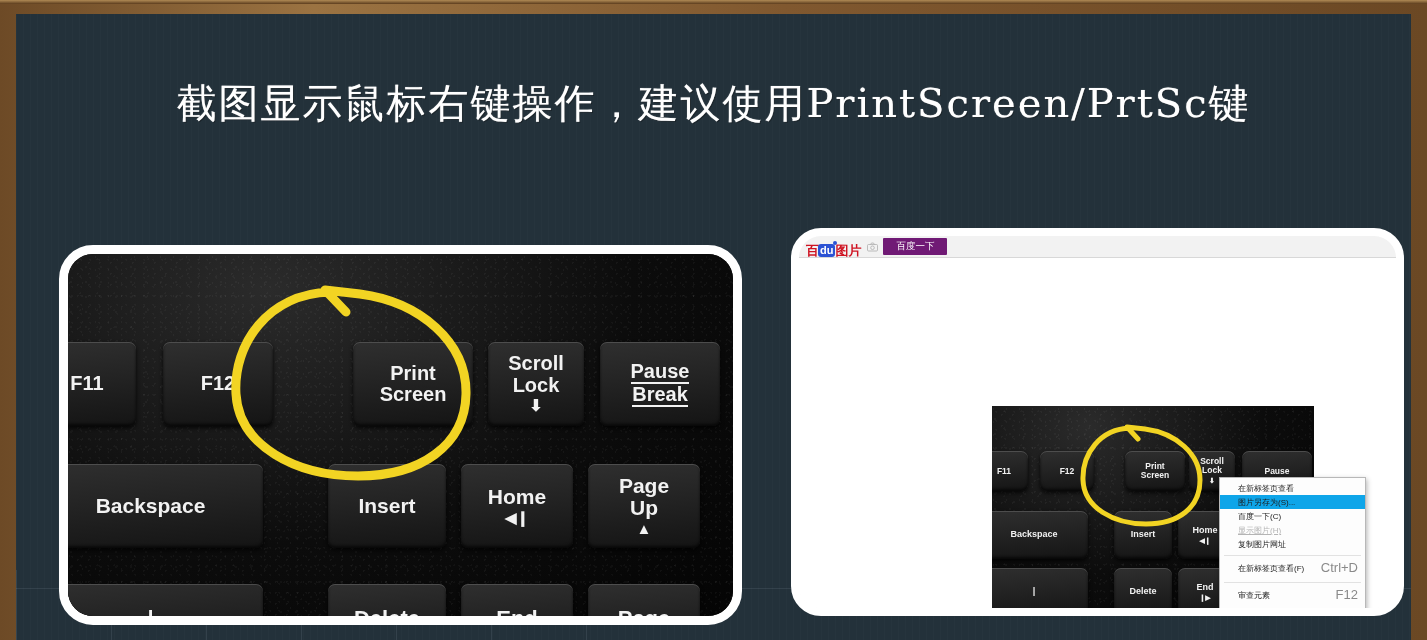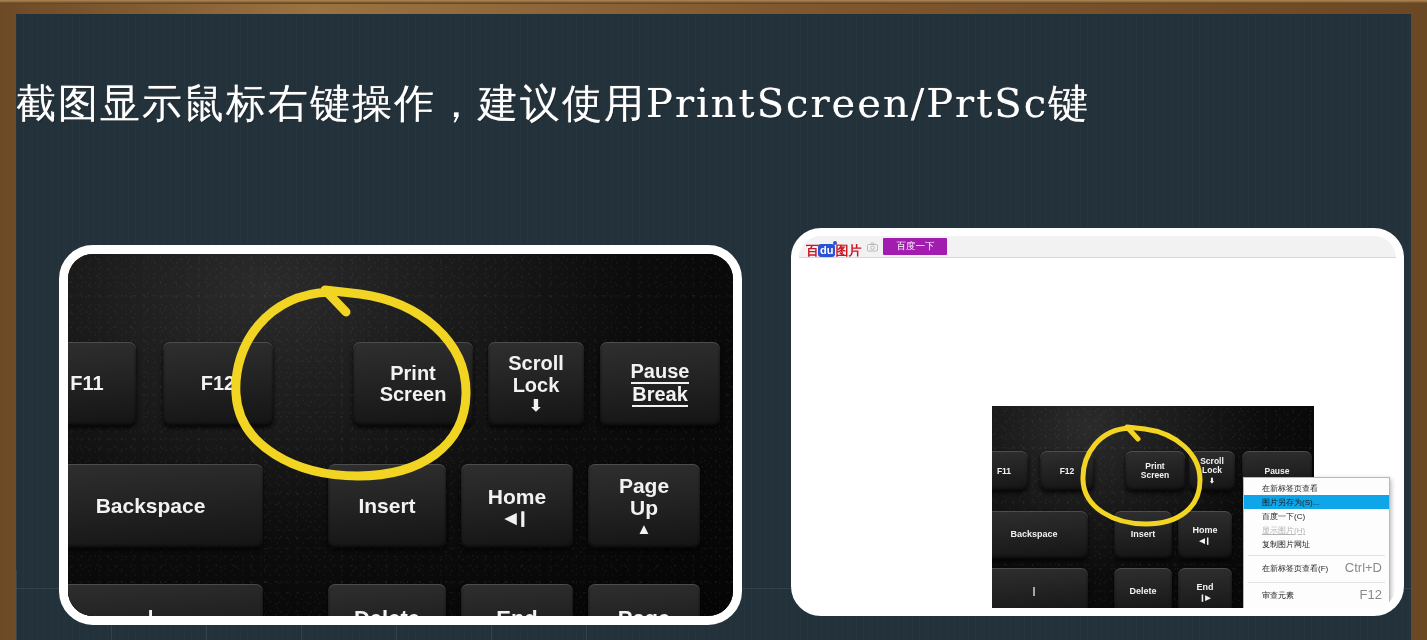--- a/index.html
+++ b/index.html
@@ -44,21 +44,21 @@
     position:absolute; left:0; bottom:0; width:100%; height:70px;
     pointer-events:none;
   }
   #grid-lines i{
     position:absolute; background:rgba(160,180,190,0.13);
   }
 
   
   #title{
     position:absolute; left:0; top:62px; width:100%;
-    text-align:left;
+    text-align:center;
     font-family:"DejaVu Serif", serif;
     font-size:40px;
     letter-spacing:2px;
     color:#ffffff;
     text-shadow:0 0 1px rgba(255,255,255,.6), 1px 1px 0 rgba(0,0,0,.35);
     white-space:nowrap;
   }
 
   
   #left-photo{
@@ -151,21 +151,21 @@
     display:flex; align-items:center;
     padding:0 5px;
     font-size:10px; color:#222;
   }
   #cam-icon{
     width:22px; display:flex; align-items:center; justify-content:center;
     opacity:.55;
   }
   #search-btn{
     margin-right:7px;
-    background:#a21caf;
+    background:#701a75;
     color:#fff;
     font-size:9.5px;
     padding:2px 13px;
     border-radius:1px;
     white-space:nowrap;
   }
   #page-body{ position:absolute; left:0; top:22px; right:0; bottom:0; background:#fff; }
 
   
   #small-photo{
@@ -179,21 +179,20 @@
     position:absolute;
     left:420px; top:219px;
     width:147px;
     background:#fdfdfd;
     border:1px solid #b8b8b8;
     box-shadow:1px 2px 5px rgba(0,0,0,.3);
     font-size:8px;
     color:#1b1b1b;
     padding:3px 0 3px 0;
     z-index:40;
-    margin-left:24px;
   }
   .mi{
     display:flex; align-items:center; justify-content:space-between;
     padding:2.5px 7px 2.5px 18px;
     white-space:nowrap;
     line-height:1.15;
   }
   .mi.sel{ background:#0ea5e9; }
   .mi.dis{ color:#b4b4b4;text-decoration:underline; }
   .mi .sc{ color:#8a8a8a; padding-left:10px; font-size:13px; }

